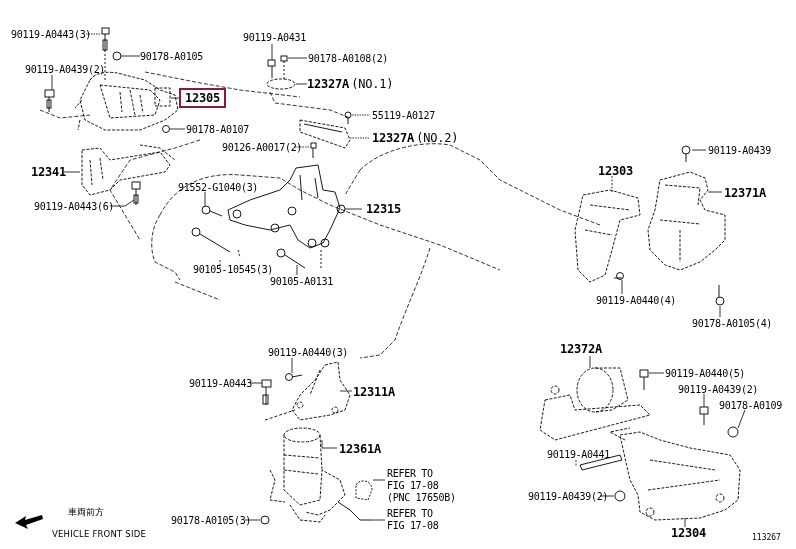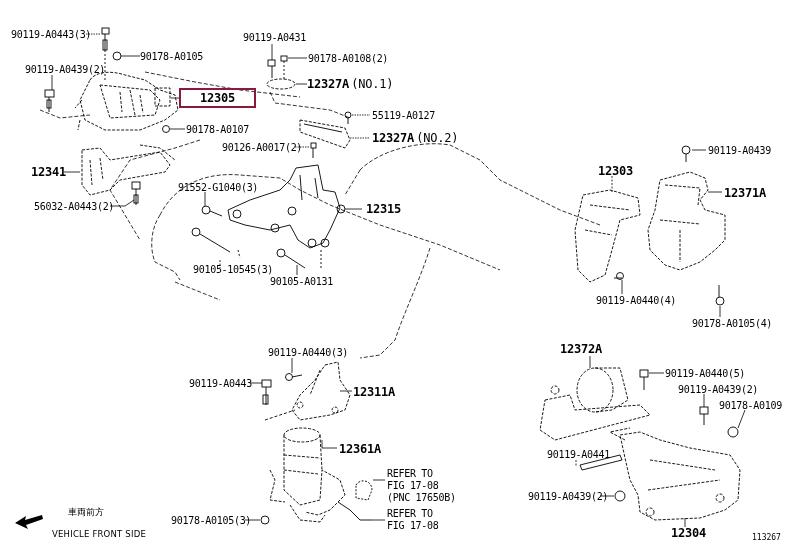--- a/index.html
+++ b/index.html
@@ -3,21 +3,21 @@
 <meta charset="utf-8">
 <style>
   html, body { margin: 0; padding: 0; background: #ffffff; }
   body { width: 796px; height: 549px; position: relative; overflow: hidden;
          font-family: "DejaVu Sans Mono", monospace; color: #000; }
   #diagram { position: absolute; left: 0; top: 0; width: 796px; height: 549px; }
   .lbl { position: absolute; font-family: "DejaVu Sans Mono", "Liberation Mono", monospace;
          font-size: 10px; line-height: 11px; white-space: nowrap; letter-spacing: -0.3px; cursor: pointer; }
   .big { font-size: 12px; line-height: 14px; font-weight: bold; letter-spacing: -0.2px; }
   .note { font-size: 12px; font-weight: normal; margin-left: 2px; }
-  .hl { outline: 2px solid #8b1a3a; outline-offset: 1px; padding: 0 18px; }
+  .hl { outline: 2px solid #8b1a3a; outline-offset: 1px; padding: 0 3px; }
   .refer { position: absolute; font-size: 10px; line-height: 12px; white-space: pre; font-family: "DejaVu Sans Mono", monospace; letter-spacing: -0.3px; }
   .front { position: absolute; left: 24px; top: 506px; }
   .front .jp { position: absolute; left: 44px; top: 0; font-size: 9px; font-family: Liberation Mono, monospace; white-space: nowrap; }
   .front .en { position: absolute; left: 28px; top: 11px; font-size: 8.5px; font-family: "DejaVu Sans", sans-serif; white-space: nowrap; letter-spacing: 0.2px; margin-top: 12px; }
   .illus-code { position: absolute; left: 752px; top: 533px; font-size: 8px; font-family: "DejaVu Sans Mono", monospace; text-align: center; }
 </style>
 </head>
 <body>
 
 <svg id="diagram" viewBox="0 0 796 549" xmlns="http://www.w3.org/2000/svg" fill="none" stroke="#000" stroke-width="1">
@@ -221,21 +221,21 @@
 <div class="lbl" style="left:186px;top:124px">90178-A0107</div>
 
 <div class="lbl" style="left:243px;top:32px">90119-A0431</div>
 <div class="lbl" style="left:308px;top:53px">90178-A0108(2)</div>
 <div class="lbl big" style="left:307px;top:77px"><span>12327A</span><span class="note">(NO.1)</span></div>
 <div class="lbl" style="left:372px;top:110px">55119-A0127</div>
 <div class="lbl big" style="left:372px;top:131px"><span>12327A</span><span class="note">(NO.2)</span></div>
 <div class="lbl" style="left:222px;top:142px">90126-A0017(2)</div>
 
 <div class="lbl big" style="left:31px;top:165px">12341</div>
-<div class="lbl" style="left:34px;top:201px">56032-A0443(2)</div>
+<div class="lbl" style="left:34px;top:201px">90119-A0443(6)</div>
 <div class="lbl" style="left:178px;top:182px">91552-G1040(3)</div>
 <div class="lbl big" style="left:366px;top:202px">12315</div>
 <div class="lbl" style="left:193px;top:264px">90105-10545(3)</div>
 <div class="lbl" style="left:270px;top:276px">90105-A0131</div>
 
 <div class="lbl" style="left:708px;top:145px">90119-A0439</div>
 <div class="lbl big" style="left:598px;top:164px">12303</div>
 <div class="lbl big" style="left:724px;top:186px">12371A</div>
 <div class="lbl" style="left:596px;top:295px">90119-A0440(4)</div>
 <div class="lbl" style="left:692px;top:318px">90178-A0105(4)</div>

